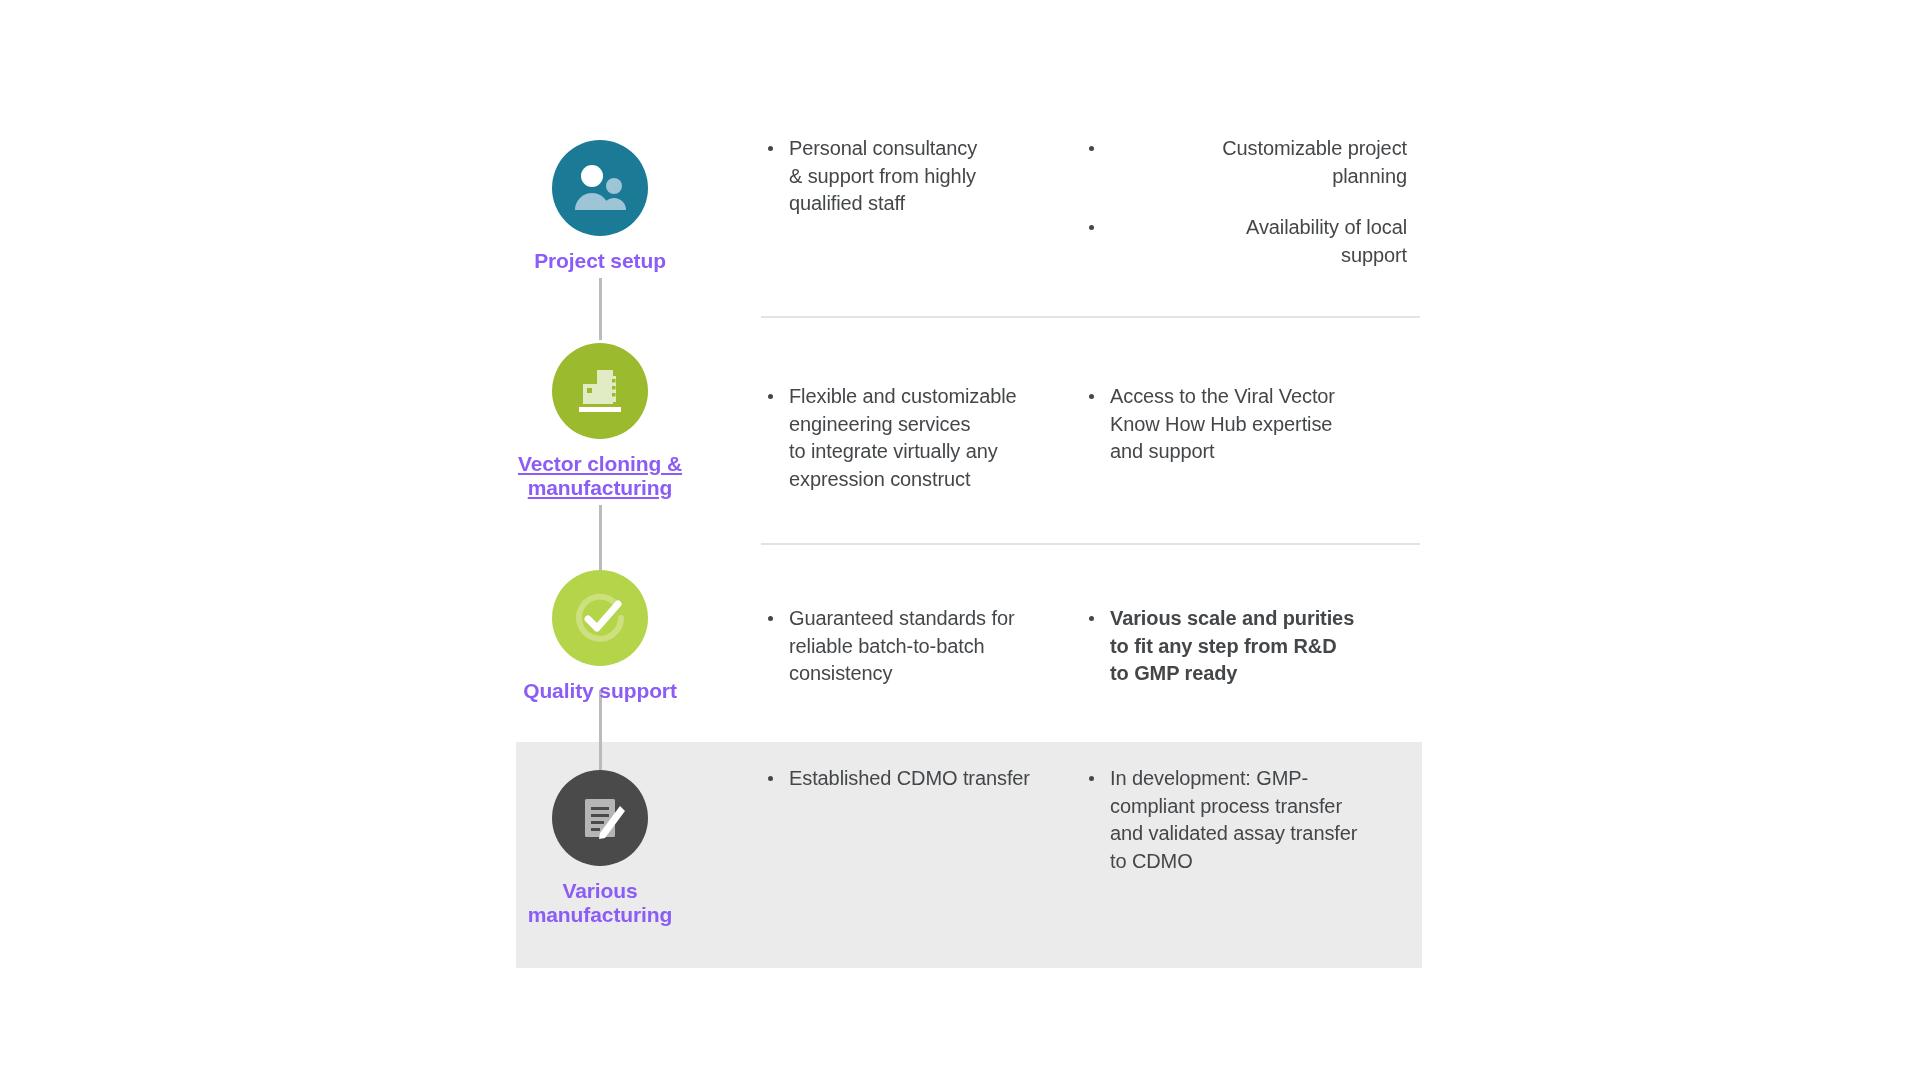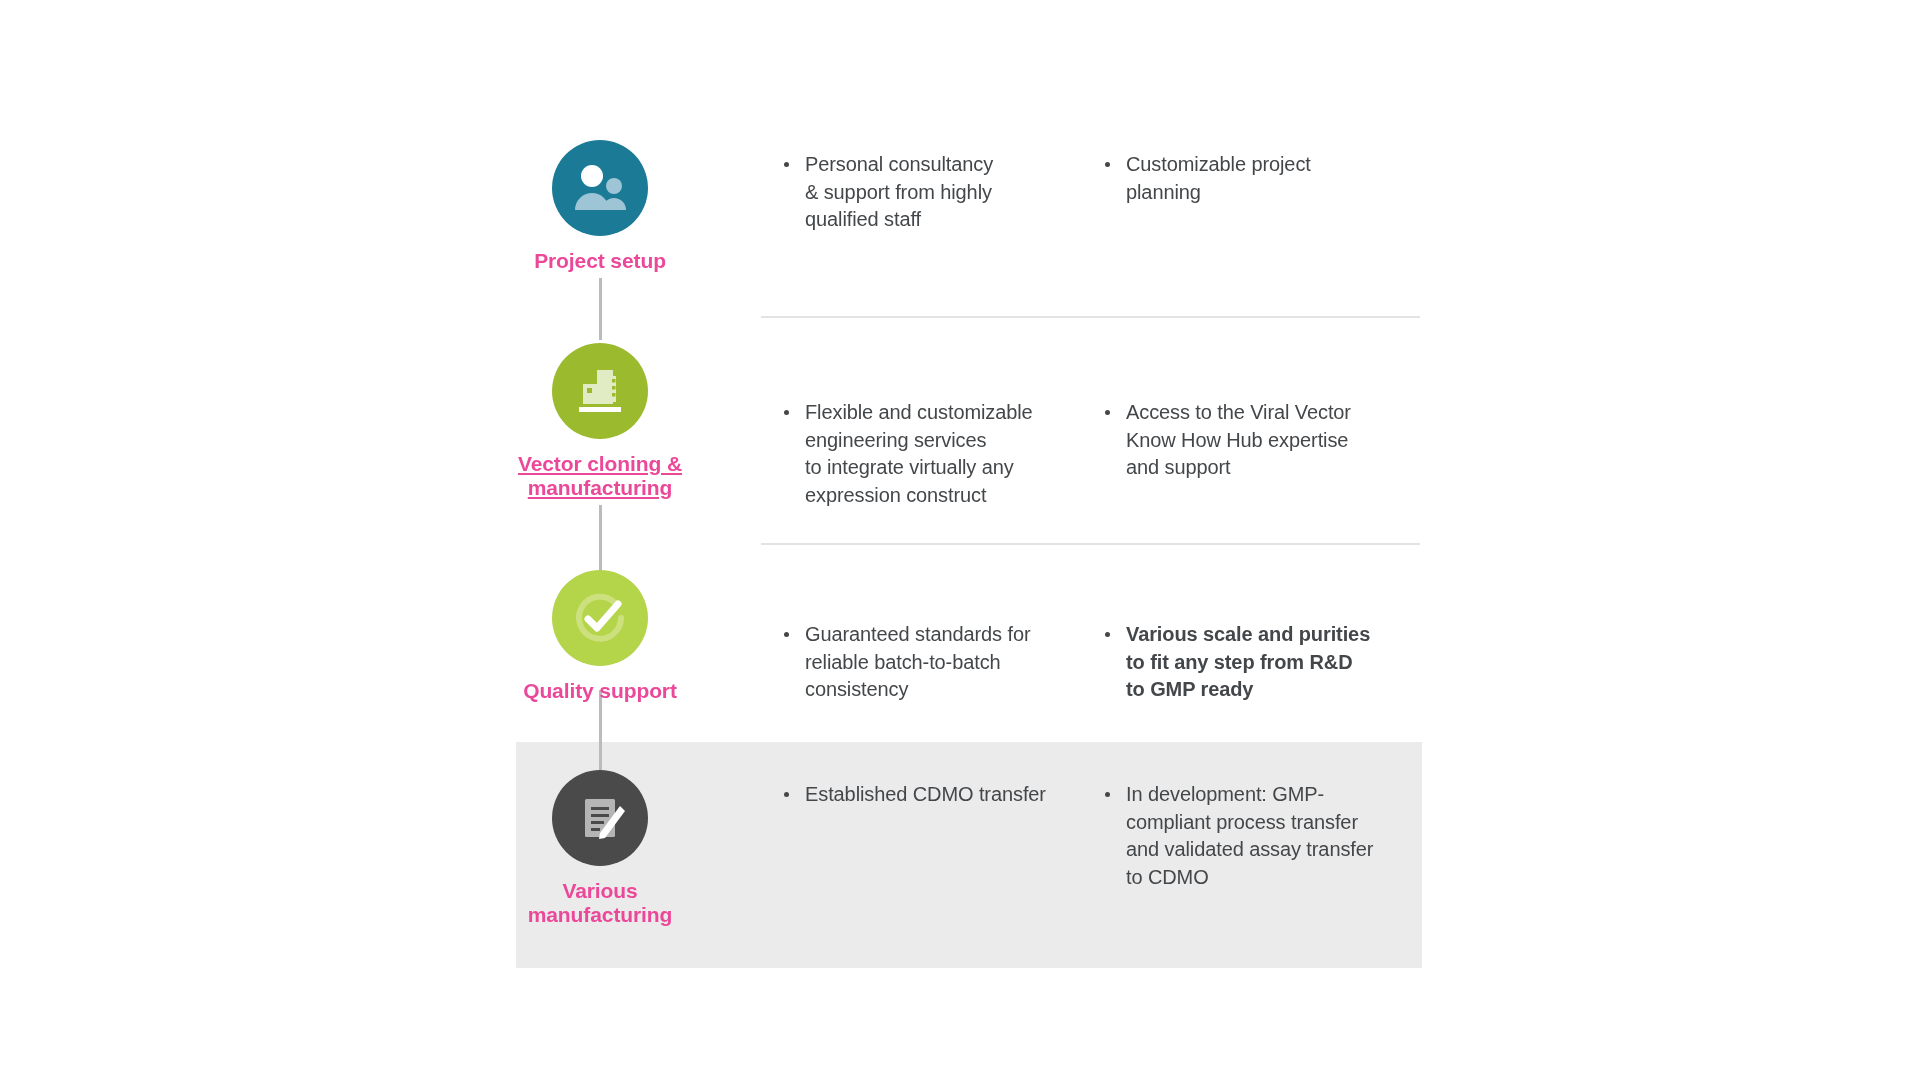--- a/index.html
+++ b/index.html
@@ -78,36 +78,36 @@
     position: absolute;
     left: 50%;
     top: 50%;
     transform: translate(-50%, -50%);
   }
 
   .icon-label {
     margin-top: 13px;
     font-size: 21px;
     font-weight: bold;
-    color: #ec4899;
+    color: #8b5cf6;
     line-height: 1.12;
     letter-spacing: -0.1px;
   }
 
   
   .bullets-col {
     position: absolute;
     width: 320px;
   }
   .bullets-col.left  { left: 766px; }
   .bullets-col.right { left: 1087px; }
 
   ul.bullet-list {
     list-style: none;
-    margin: 16px;
+    margin: 0;
     padding: 0;
   }
   ul.bullet-list li {
     position: relative;
     padding-left: 23px;
     margin-bottom: 25px;
     font-size: 20px;
     line-height: 1.38;
     color: #44474a;
     letter-spacing: -0.1px;
@@ -155,26 +155,31 @@
       <ul class="bullet-list">
         <li>
             <span class="dot"></span>
             <span class="bullet-text">Personal consultancy
 &amp; support from highly
 qualified staff</span>
           </li>
       </ul>
     </div>
 
-    <div class="bullets-col right" style="top:-5px;">
+    <div class="bullets-col right" style="top:-5px;text-align:right;">
       <ul class="bullet-list">
         <li style="margin-bottom:24px;">
             <span class="dot"></span>
             <span class="bullet-text">Customizable project
 planning</span>
+          </li>
+        <li>
+            <span class="dot"></span>
+            <span class="bullet-text">Availability of local
+support</span>
           </li>
       </ul>
     </div>
   </div>
 
   <div class="row" style="top:343px;">
     <div class="icon-col">
       <div class="icon-circle" style="background:#9cba2e;">
         <svg width="58" height="54" viewBox="0 0 58 54">
           <rect x="26" y="6" width="16" height="34" fill="#e2ecc4"></rect>

